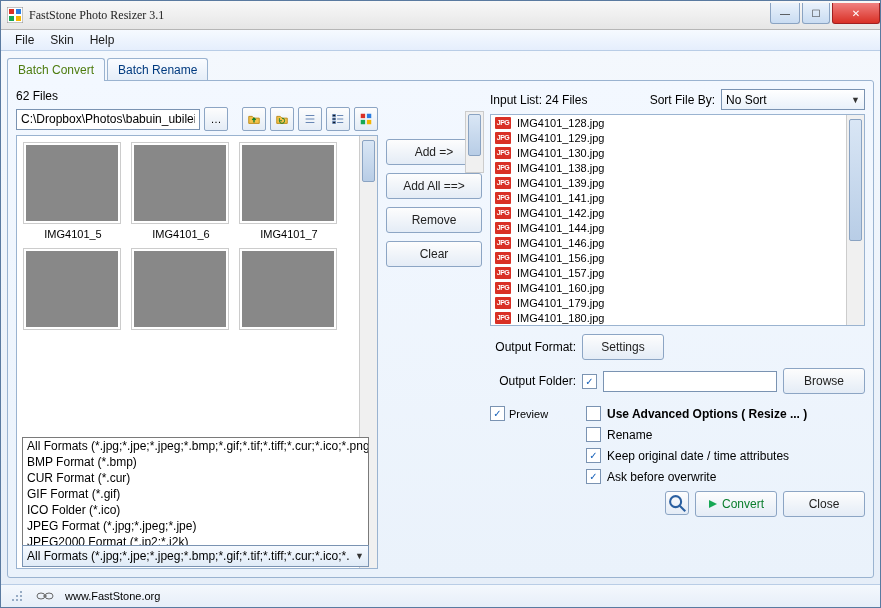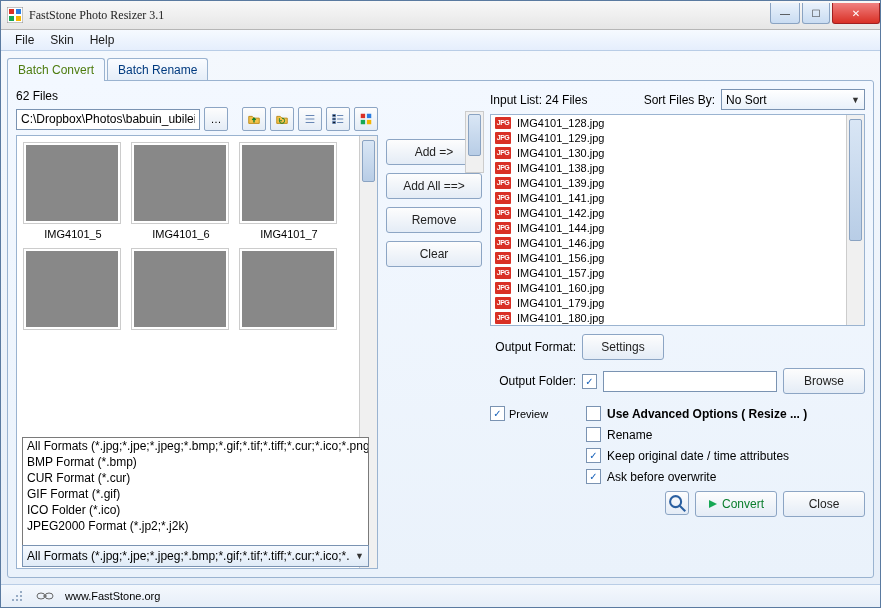--- a/index.html
+++ b/index.html
@@ -183,41 +183,42 @@
             </div>
         </div>
       </div>
 
       <div class="format-dropdown" id="fmt-list">
           <div class="opt">All Formats (*.jpg;*.jpe;*.jpeg;*.bmp;*.gif;*.tif;*.tiff;*.cur;*.ico;*.png…</div>
           <div class="opt">BMP Format (*.bmp)</div>
           <div class="opt">CUR Format (*.cur)</div>
           <div class="opt">GIF Format (*.gif)</div>
           <div class="opt">ICO Folder (*.ico)</div>
+          <div class="opt">JPEG Format (*.jpg;*.jpeg;*.jpe)</div>
           <div class="opt">JPEG2000 Format (*.jp2;*.j2k)</div>
         </div>
       <div class="format-select">
           <span>All Formats (*.jpg;*.jpe;*.jpeg;*.bmp;*.gif;*.tif;*.tiff;*.cur;*.ico;*.</span>
         </div>
 
       <div class="mid">
         <div class="mid-scroll">
             <div class="st"></div>
           </div>
         <div class="btn">Add =&gt;</div>
         <div class="btn">Add All ==&gt;</div>
         <div class="btn">Remove</div>
         <div class="btn">Clear</div>
       </div>
 
       <div class="right">
         <div class="right-top">
           <label>Input List:  24 Files</label>
           <div class="spacer"></div>
-          <label>Sort Files By:</label>
+          <label>Sort File By:</label>
           <div class="select" style="width:120px">
               <span>No Sort</span>
             </div>
         </div>
         <div class="filelist" id="filelist">
           <div class="row">
               <span class="jpg-badge">JPG</span>
               <span>IMG4101_128.jpg</span>
             </div>
             <div class="row">

